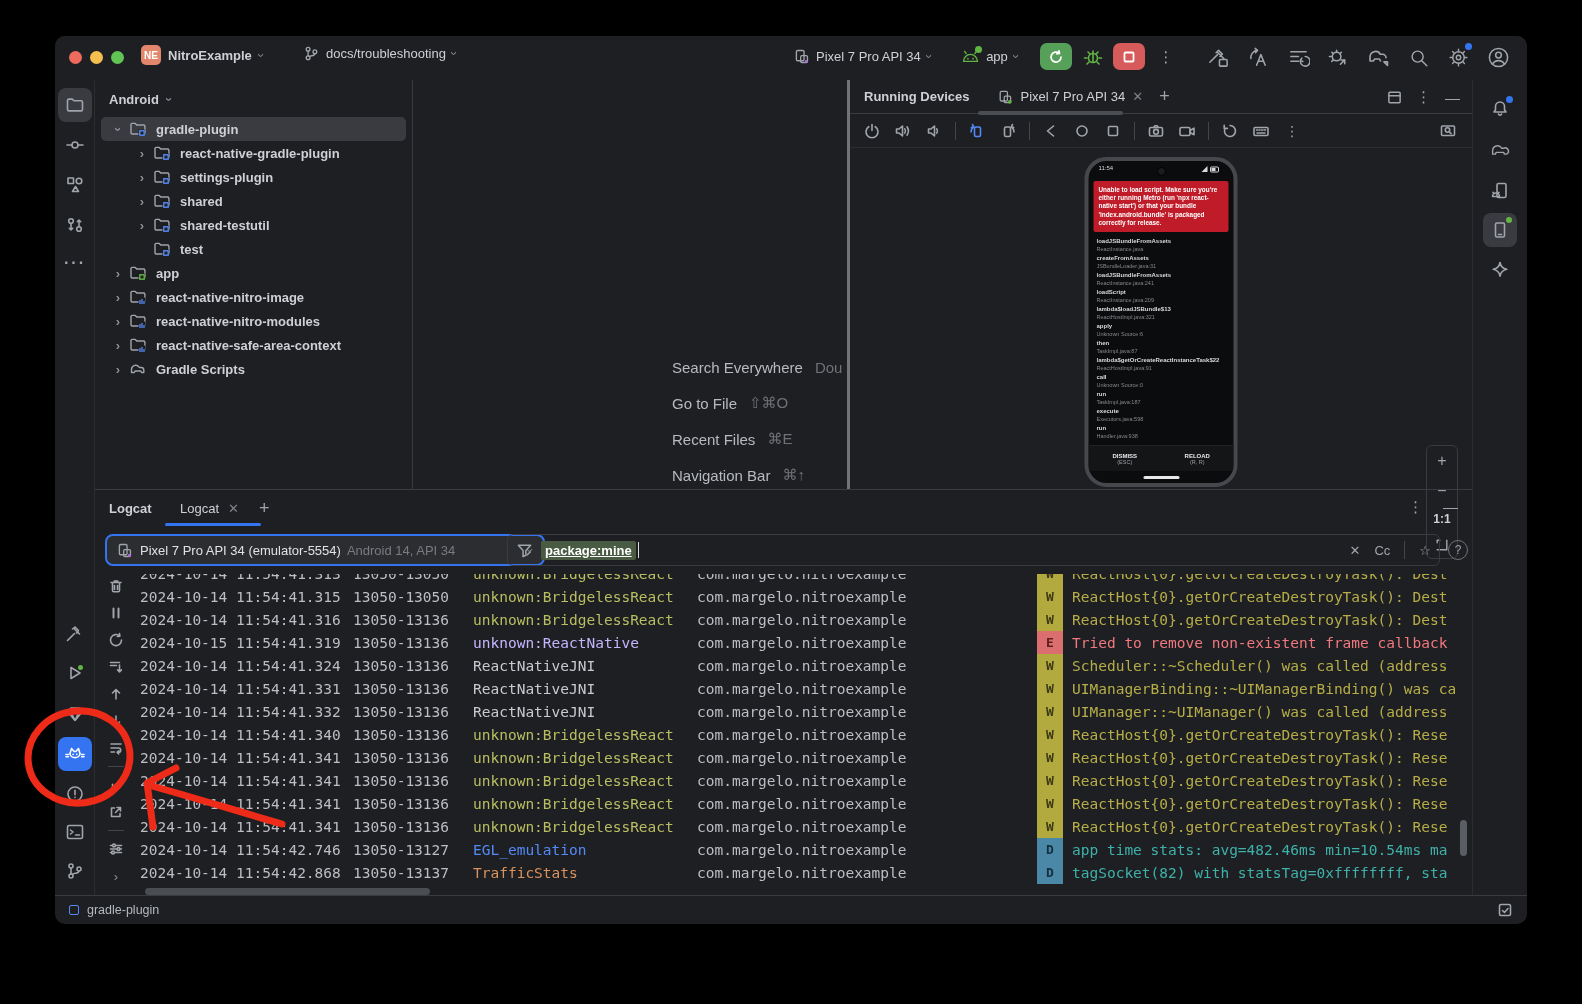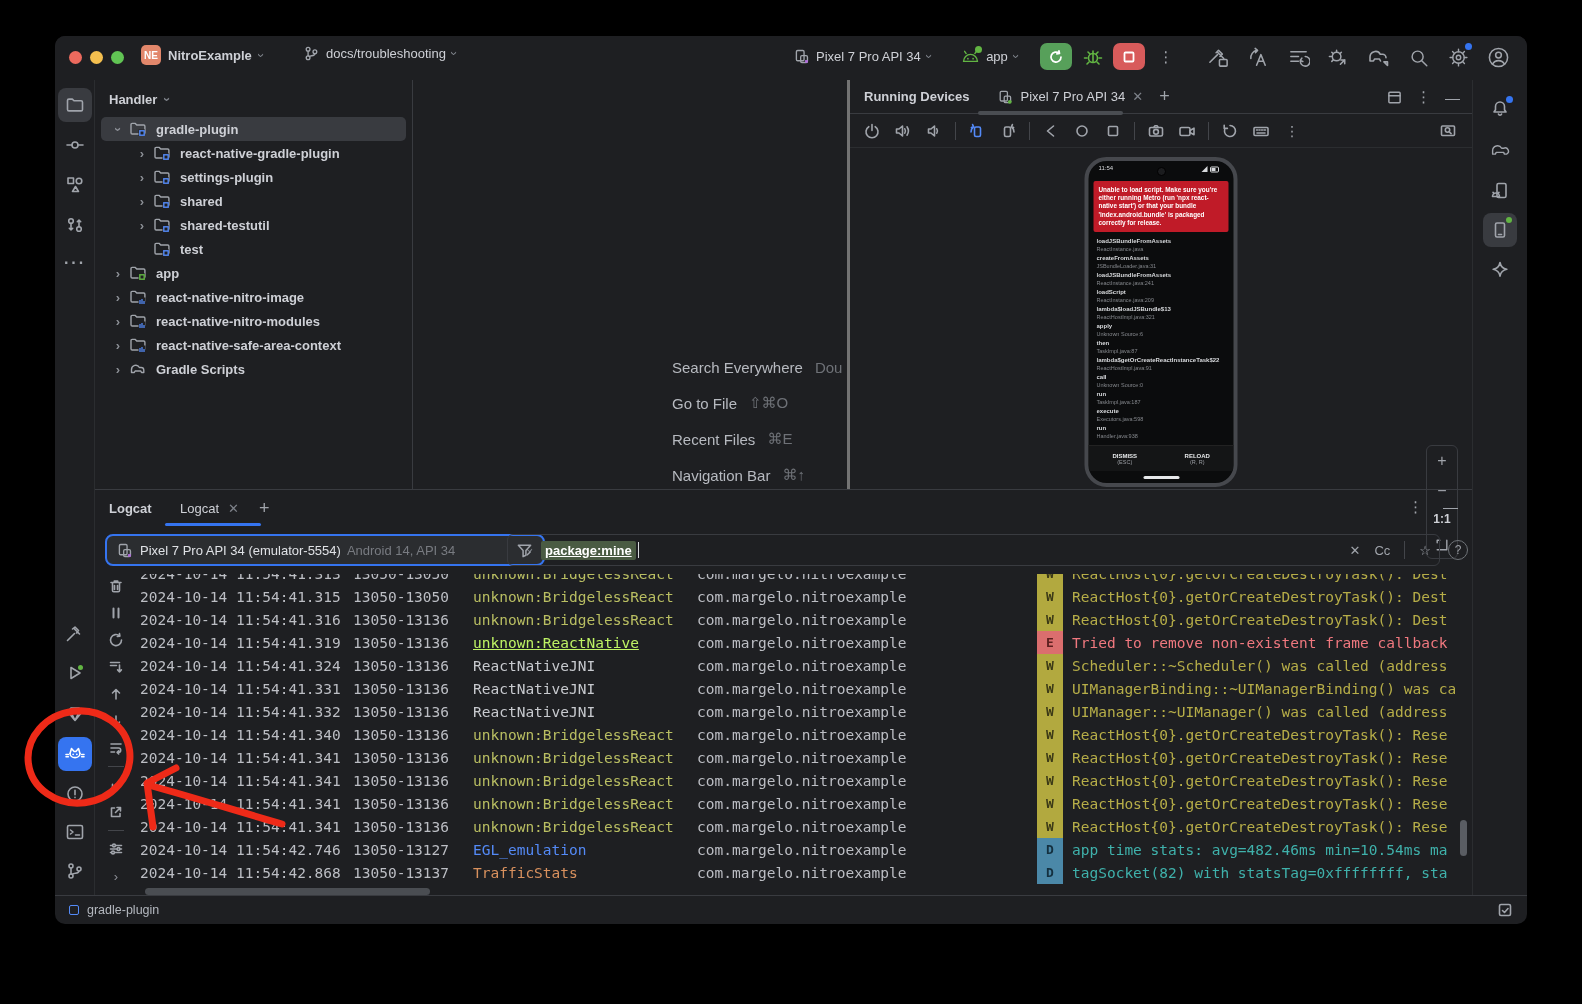--- a/index.html
+++ b/index.html
@@ -121,21 +121,21 @@
     align-items:center; gap:9px; padding-top:3px; }
   .lc-tools .hdiv { width:16px; height:1px; background:#43454a; }
   .lt { width:18px; height:18px; display:flex; align-items:center; justify-content:center; color:#a0a4ab; font-size:14px; }
   .log-rows { position:absolute; left:45px; right:10px; top:84px; height:314px; overflow:hidden;
     font-family:"DejaVu Sans Mono", monospace; font-size:14.5px; }
   .log-row { height:23px; display:flex; align-items:center; white-space:nowrap; color:#bcbec4; }
   .c-time { width:213px; flex:0 0 213px; }
   .c-pid { width:120px; flex:0 0 120px; }
   .c-tag { width:224px; flex:0 0 224px; }
   .c-pkg { width:340px; flex:0 0 340px; }
-  .tag-yellow { color:#b9be62; } .tag-teal { color:#bef264;text-decoration:underline; } .tag-white { color:#c8cacf; }
+  .tag-yellow { color:#b9be62; } .tag-teal { color:#c4b5fd; } .tag-white { color:#c8cacf; }
   .tag-blue { color:#548af7; } .tag-orange { color:#d9915e; }
   .badge { width:26px; flex:0 0 26px; height:23px; display:flex; align-items:center; justify-content:center;
     font-weight:bold; font-size:13px; }
   .lvW { background:#b2a93f; color:#3c3a17; } .lvE { background:#db6e6e; color:#5c1f1f; } .lvD { background:#4b88a8; color:#14303f; }
   .c-msg { flex:1; overflow:hidden; margin-left:9px; }
   .mW { color:#b6ad48; } .mE { color:#f0787f; } .mD { color:#3fb1ab; }
   .vscroll { position:absolute; right:5px; top:330px; width:7px; height:36px; background:#5a5d63; border-radius:4px; }
   .hscroll { position:absolute; left:50px; top:398px; width:285px; height:7px; background:#4a4d52; border-radius:4px; }
 
   
@@ -358,21 +358,21 @@
             <path d="M6 7v6 M14 10c0 2.8-4.5 1.8-6.5 3.2"></path>
           </svg>
       </div>
     </div>
 
     <div class="center">
       <div class="toprow">
 
         <div class="projpanel">
           <div class="tree-head">
-            <span>Handler</span>
+            <span>Android</span>
             <span class="chev">›</span>
           </div>
           <div id="tree">
               <div class="tree-row selected" style="padding-left: 6px;">
                 <span class="tchev exp">›</span>
                 <span class="ticon">
                   <svg width="18" height="18" viewBox="0 0 18 18">
                     <path d="M2 4.6c0-.7.5-1.2 1.2-1.2h3L7.8 5h6.9c.7 0 1.2.5 1.2 1.2v6.6c0 .7-.5 1.2-1.2 1.2H3.2c-.7 0-1.2-.5-1.2-1.2z" fill="none" stroke="#a0a4ab" stroke-width="1.4"></path>
                     <rect x="9.5" y="9.5" width="6.5" height="6.5" fill="#1e1f22"></rect>
                     <rect x="10.8" y="10.8" width="4.4" height="4.4" fill="none" stroke="#548af7" stroke-width="1.4"></rect>
@@ -844,21 +844,21 @@
             </div>
             <div class="log-row">
               <span class="c-time">2024-10-14 11:54:41.316</span>
               <span class="c-pid">13050-13136</span>
               <span class="c-tag tag-yellow">unknown:BridgelessReact</span>
               <span class="c-pkg">com.margelo.nitroexample</span>
               <span class="badge lvW">W</span>
               <span class="c-msg mW">ReactHost{0}.getOrCreateDestroyTask(): Dest</span>
             </div>
             <div class="log-row">
-              <span class="c-time">2024-10-14 11:54:41.319</span>
+              <span class="c-time">2024-10-15 11:54:41.319</span>
               <span class="c-pid">13050-13136</span>
               <span class="c-tag tag-teal">unknown:ReactNative</span>
               <span class="c-pkg">com.margelo.nitroexample</span>
               <span class="badge lvE">E</span>
               <span class="c-msg mE">Tried to remove non-existent frame callback</span>
             </div>
             <div class="log-row">
               <span class="c-time">2024-10-14 11:54:41.324</span>
               <span class="c-pid">13050-13136</span>
               <span class="c-tag tag-white">ReactNativeJNI</span>

